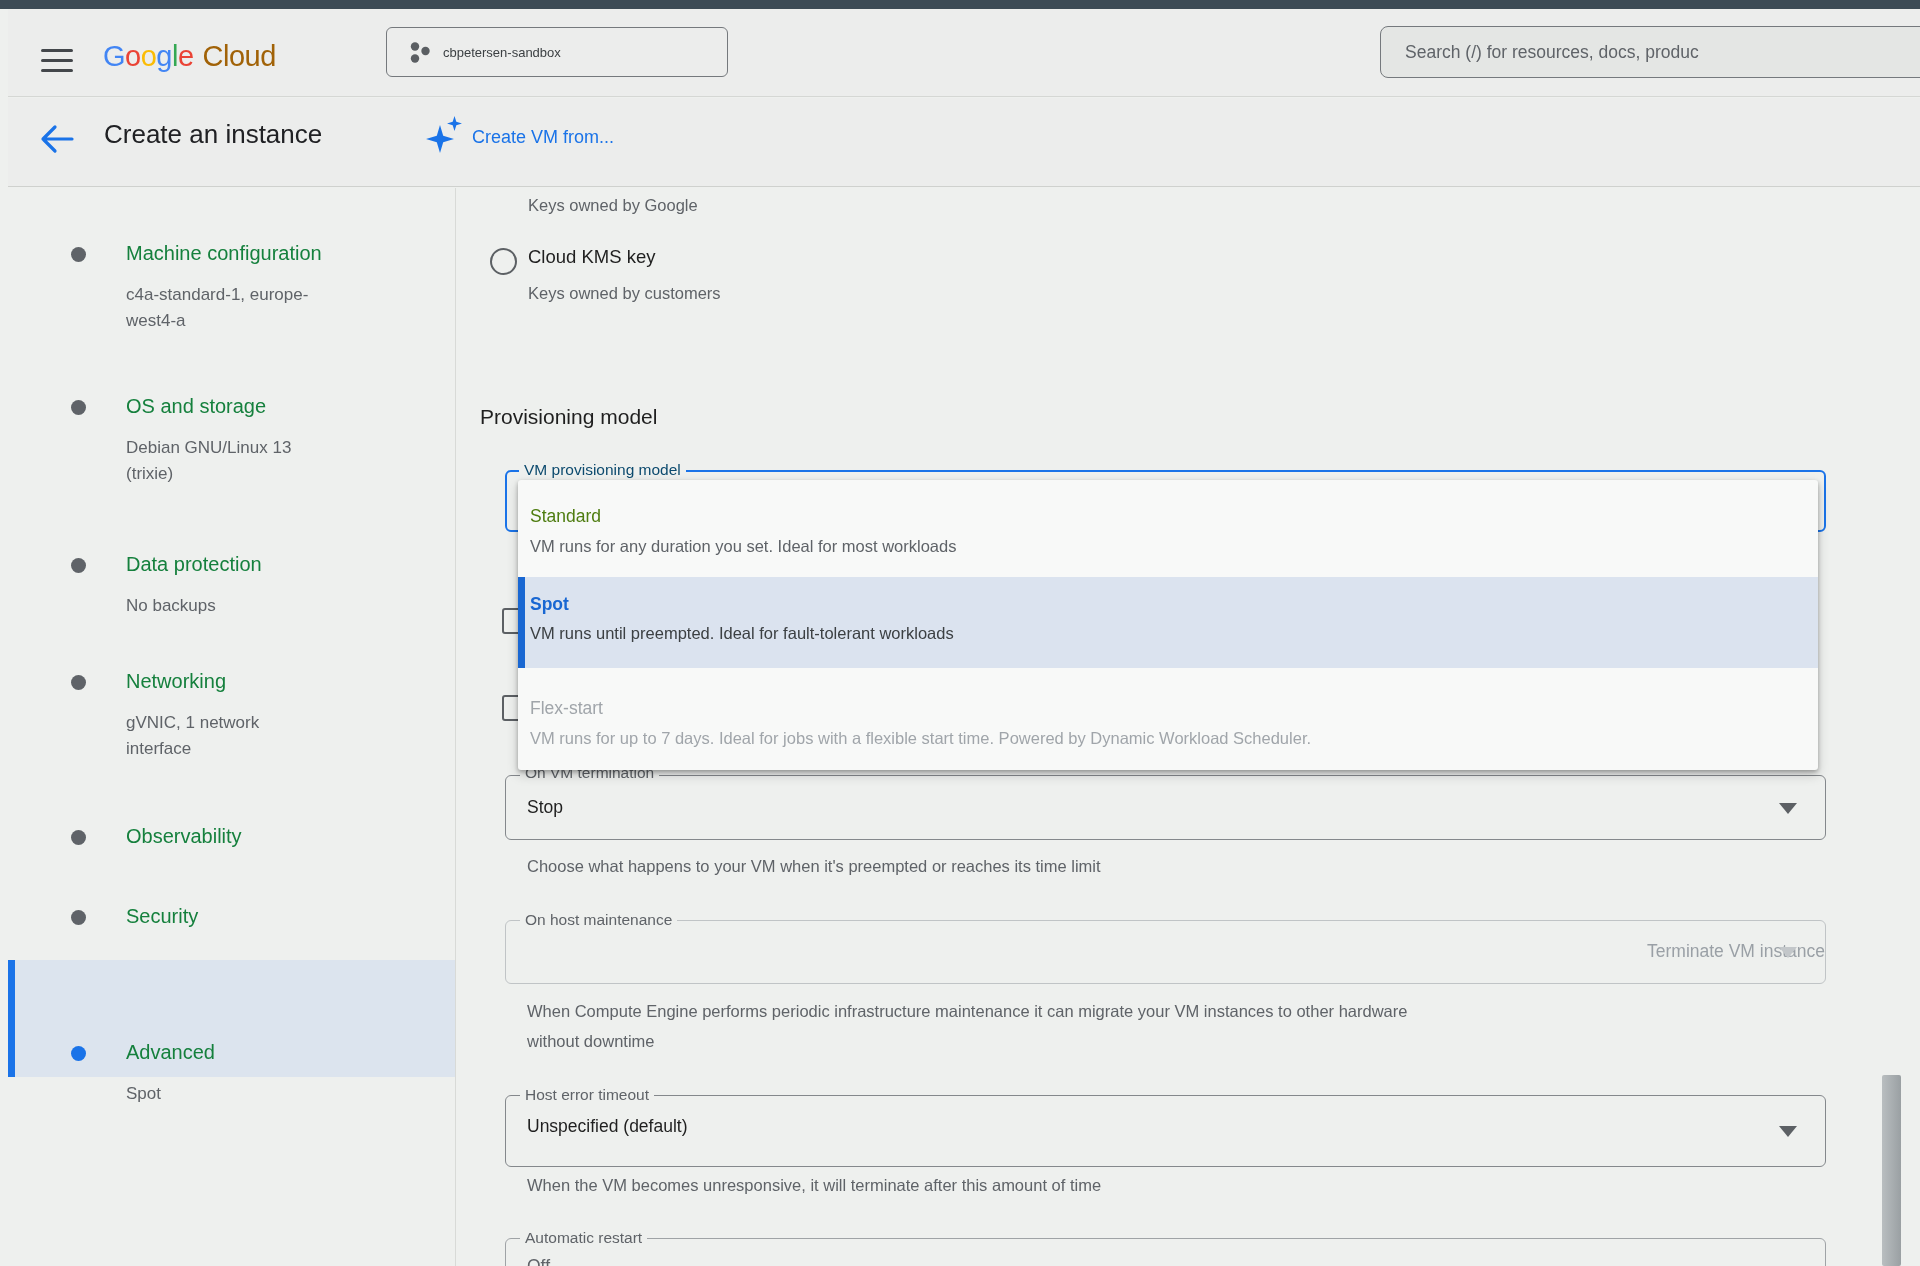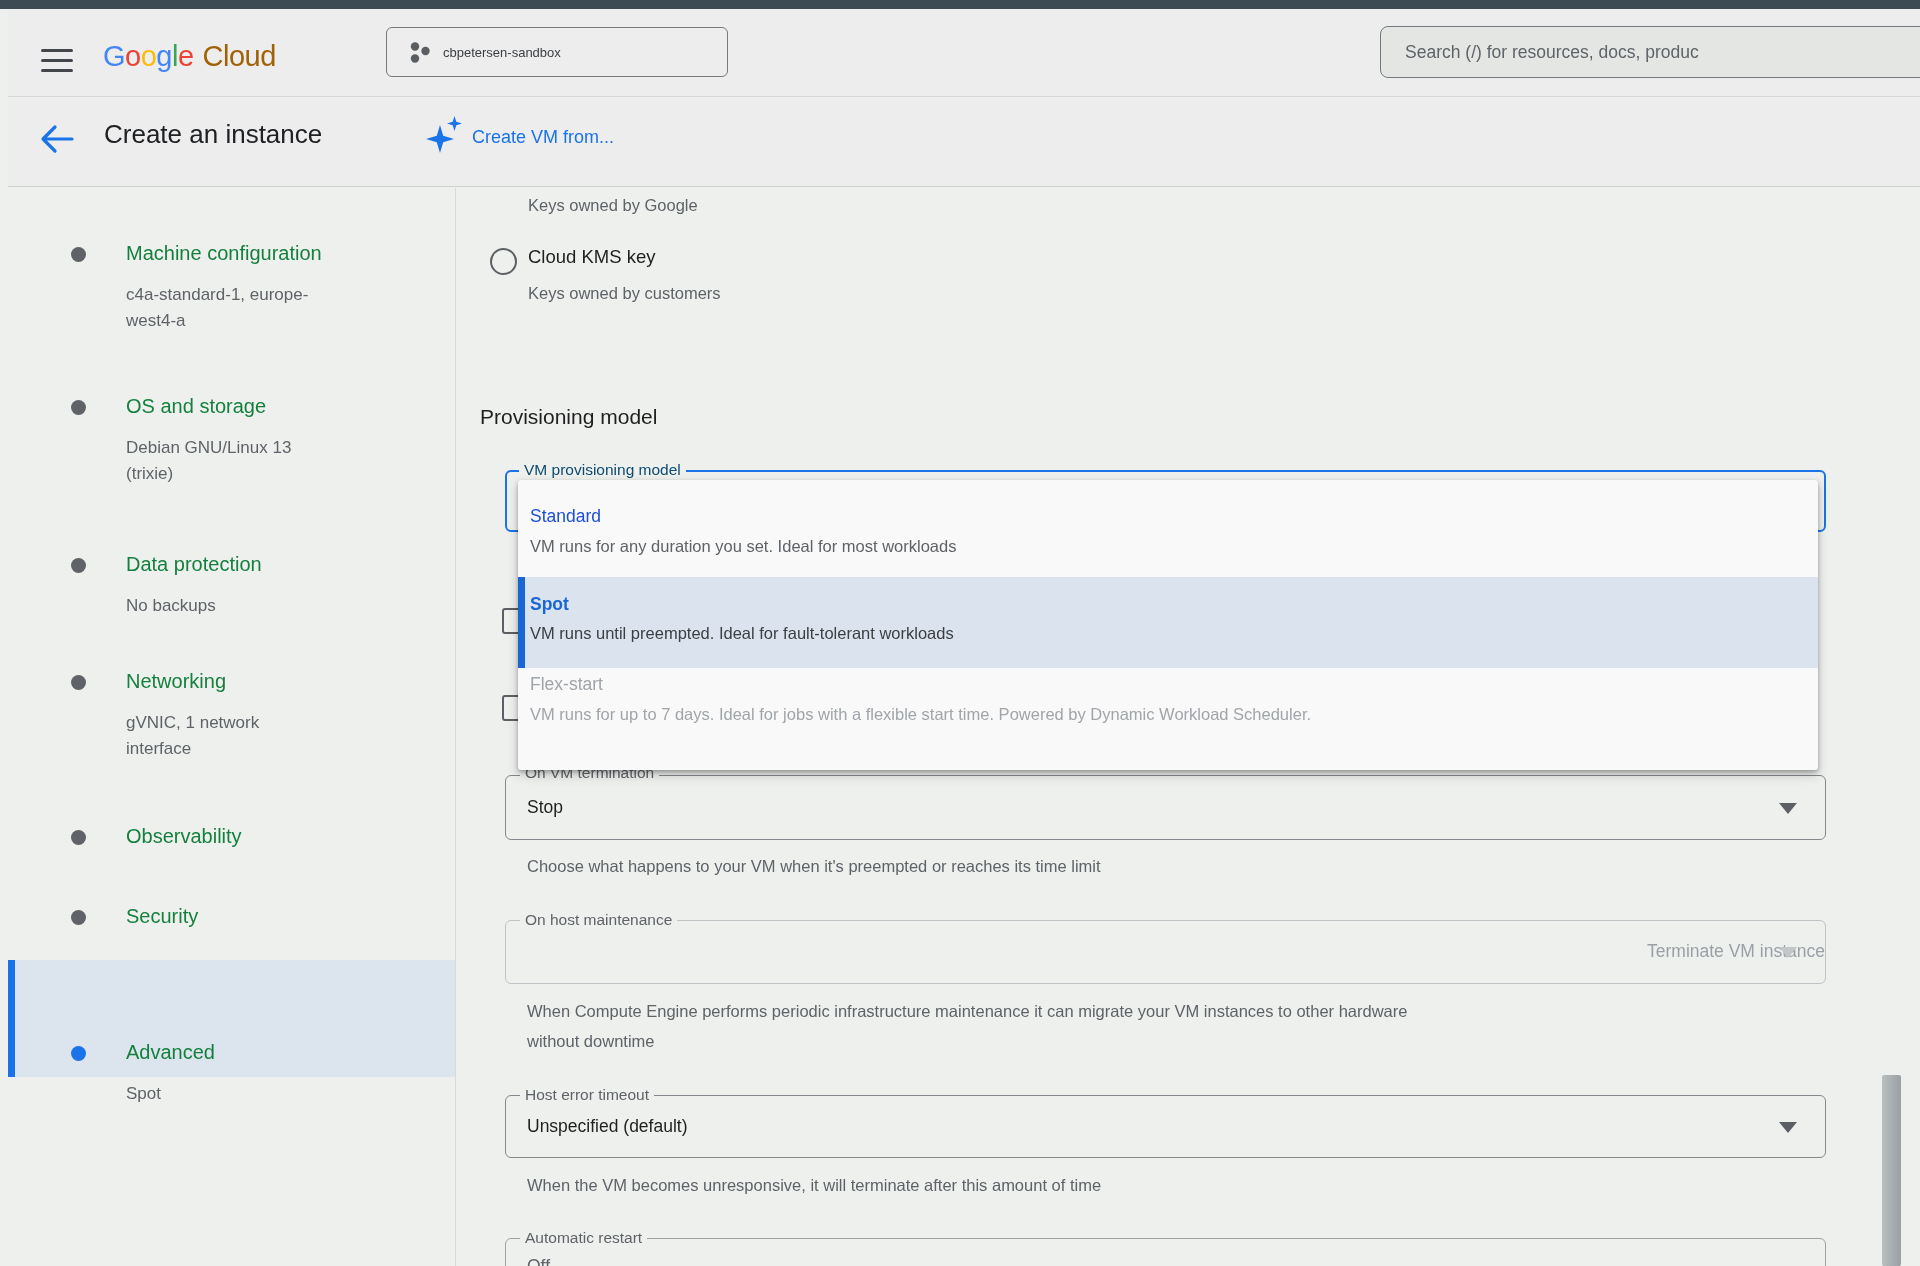--- a/index.html
+++ b/index.html
@@ -58,38 +58,38 @@
 
   .prov-select { top:470px; height:62px; border:2.5px solid #1a73e8; z-index:5; cursor:pointer; }
   .prov-select .flabel { color:#0c4a6e; top:-11px; left:12px; }
 
   .peek-checkbox { position:absolute; left:502px; width:26px; height:26px; border:2.5px solid #5c6064; border-radius:3px; z-index:1; cursor:pointer; }
   .pcb-1 { top:608px; } .pcb-2 { top:695px; }
 
   
   .menu { position:absolute; left:518px; top:480px; width:1300px; height:290px; background:#f8f9f8; border-radius:3px; box-shadow:0 2px 4px rgba(0,0,0,.28), 0 5px 12px rgba(0,0,0,.18); z-index:10; overflow:hidden; }
   .mrow { position:relative; width:100%; padding-left:12px; cursor:pointer; }
-  .mrow .mname { font-size:17.5px; color:#1d4ed8; }
+  .mrow .mname { font-size:17.5px; color:#4d7c0f; }
   .mrow .mdesc { font-size:16.5px; color:#5f6368; margin-top:10px; white-space:nowrap; }
   .mrow-standard { height:97px; padding-top:26px; }
   .mrow-spot { height:91px; padding-top:17px; background:#dbe3ef; }
   .mrow-spot::before { content:""; position:absolute; left:0; top:0; width:7px; height:100%; background:#1967d2; }
   .mrow-spot .mname { color:#1967d2; font-weight:600; }
   .mrow-spot .mdesc { color:#3c4043; margin-top:9px; }
-  .mrow-flex { height:122px; padding-top:6px; cursor:default; }
+  .mrow-flex { height:122px; padding-top:30px; cursor:default; }
   .mrow-flex .mname, .mrow-flex .mdesc { color:#a0a5aa; }
 
   
   .f-termination { top:775px; height:65px; border:1.5px solid #84888c; z-index:1; cursor:pointer; }
   .f-termination .flabel { top:-12px; z-index:0; }
   .f-termination .fvalue { line-height:62px; }
   .f-maintenance { top:920px; height:64px; border:1.5px solid #c0c4c6;text-align:right; }
   .f-maintenance .fvalue { line-height:61px; color:#9aa0a6; }
   .f-maintenance .caret { border-top-color:#c3c7ca; }
-  .f-hosterror { top:1095px; height:63px; border:1.5px solid #84888c; cursor:pointer; }
+  .f-hosterror { top:1095px; height:72px; border:1.5px solid #84888c; cursor:pointer; }
   .f-hosterror .fvalue { line-height:60px; }
   .f-restart { top:1238px; height:60px; border:1.5px solid #9fa3a6; cursor:pointer; }
   .f-restart .fvalue { padding-top:17px; color:#5f6368; }
 
   .help { position:absolute; left:527px; font-size:16.5px; line-height:30px; color:#5f6368; white-space:pre-line; }
   .help-1 { top:851px; } .help-2 { top:996px; } .help-3 { top:1170px; }
 
   .scroll-thumb { position:absolute; left:1882px; top:1075px; width:19px; height:191px; border-radius:2px; background:linear-gradient(90deg,#b9bec0,#9aa0a3); cursor:pointer; }
 </style>
 </head>

